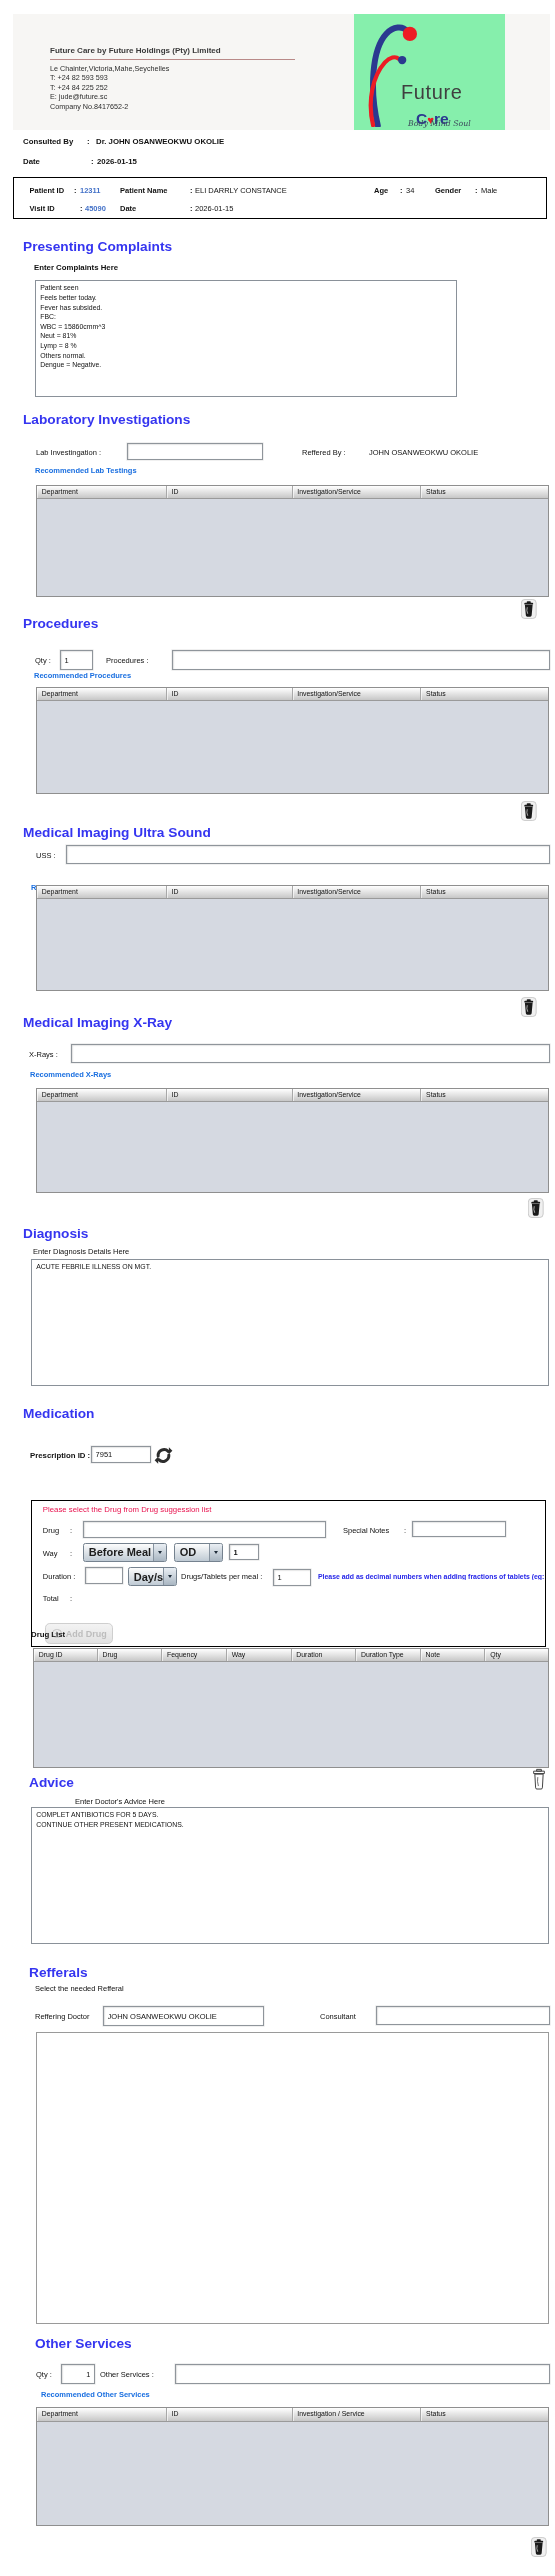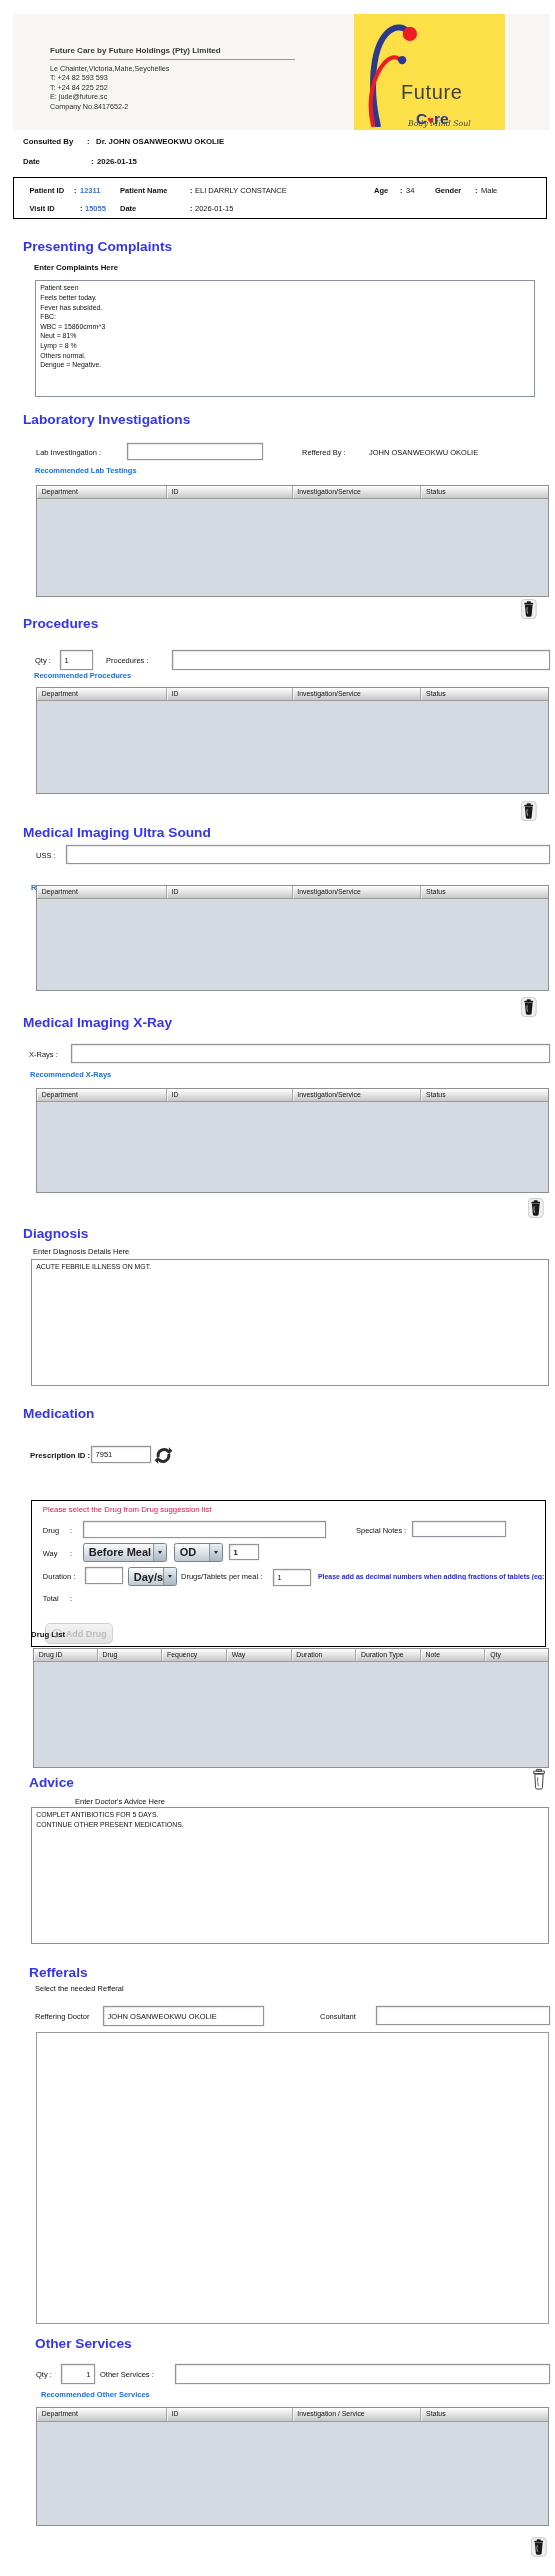--- a/index.html
+++ b/index.html
@@ -6,21 +6,21 @@
   html,body { background:#fff; }
   .page { position:relative; width:556px; height:2576px; background:#fff;
           font-family:"Liberation Sans", sans-serif; color:#111; overflow:hidden; }
   .abs { position:absolute; }
 
   
   .band { background:#f7f6f4; }
   .company-name { font-size:8px; font-weight:bold; color:#3a3a3a; white-space:nowrap; }
   .company-underline { background:#b98a88; }
   .addr { font-size:7.2px; color:#2c2c2c; white-space:nowrap; }
-  .logo-box { background:#fde047; }
+  .logo-box { background:#86efac; }
   .logo-future { font-size:20px; color:#3f3f3f; letter-spacing:0.6px; }
   .logo-care { font-size:15.5px; font-weight:bold; color:#2b3990; }
   .logo-care .heart { color:#ed1c24; font-size:11.4px; }
   .logo-tagline { font-family:"DejaVu Serif", serif; font-style:italic; font-size:7.8px; color:#3c4a5c; }
 
   .lbl { position:absolute; font-size:7.5px; color:#111; white-space:nowrap; }
   .b { font-weight:bold; }
   .big { font-size:7.8px; }
   .blue-val { color:#4472c8; font-weight:bold; }
 
@@ -117,29 +117,29 @@
     <span class="lbl" style="left:181px;top:7.8px;">ELI DARRLY CONSTANCE</span>
     <span class="lbl b" style="left:360px;top:7.8px;">Age</span>
     <span class="lbl b" style="left:386px;top:7.8px;">:</span>
     <span class="lbl" style="left:392px;top:7.8px;">34</span>
     <span class="lbl b" style="left:421px;top:7.8px;">Gender</span>
     <span class="lbl b" style="left:461px;top:7.8px;">:</span>
     <span class="lbl" style="left:467px;top:7.8px;">Male</span>
 
     <span class="lbl b" style="left:15.5px;top:26px;">Visit ID</span>
     <span class="lbl b" style="left:66px;top:26px;">:</span>
-    <span class="lbl blue-val" style="left:71px;top:26px;">15055</span>
+    <span class="lbl blue-val" style="left:71px;top:26px;">45090</span>
     <span class="lbl b" style="left:106px;top:26px;">Date</span>
     <span class="lbl b" style="left:176px;top:26px;">:</span>
     <span class="lbl" style="left:181px;top:26px;">2026-01-15</span>
   </div>
 
   <div class="sec-title" style="left:23px;top:239px;">Presenting Complaints</div>
   <span class="lbl b big" style="left:34px;top:263px;">Enter Complaints Here</span>
-  <textarea class="ta" style="left: 35px; top: 280px; width: 500px; height: 117px;">Patient seen
+  <textarea class="ta" style="left: 35px; top: 280px; width: 422px; height: 117px;">Patient seen
 Feels better today.
 Fever has subsided.
 FBC:
 WBC = 15860cmm^3
 Neut = 81%
 Lymp = 8 %
 Others normal.
 Dengue = Negative.</textarea>
 
   <div class="sec-title" style="left:23px;top:412px;">Laboratory  Investigations</div>
@@ -257,21 +257,21 @@
       <polygon points="7,18 7,30 1,24" fill="#2d2d2d"></polygon>
     </svg>
   </button>
 
   <div class="med-box" style="left:31px;top:1470px;width:515px;height:147px;margin-top:30px;">
     <div class="warn" style="left:10.8px;top:4.2px;">Please select the Drug from Drug suggession list</div>
 
     <span class="lbl" style="left:10.8px;top:25px;">Drug</span>
     <span class="lbl" style="left:38px;top:25px;">:</span>
     <input class="tbx" type="text" style="left: 51px; top: 20.3px; width: 243px; height: 16.7px;">
-    <span class="lbl" style="left:324px;top:25px;text-align:center;">Special Notes</span>
+    <span class="lbl" style="left:311px;top:25px;text-align:center;">Special Notes</span>
     <span class="lbl" style="left:372px;top:25px;">:</span>
     <input class="tbx" type="text" style="left: 380px; top: 20.3px; width: 94px; height: 16px;">
 
     <span class="lbl" style="left:10.8px;top:48px;">Way</span>
     <span class="lbl" style="left:38px;top:48px;">:</span>
     <div class="dd" style="left:51px;top:42px;width:84px;height:18.5px;">
       <span class="dd-text">Before Meal</span>
       <span class="dd-btn">
           <i class="dd-arrow"></i>
         </span>

